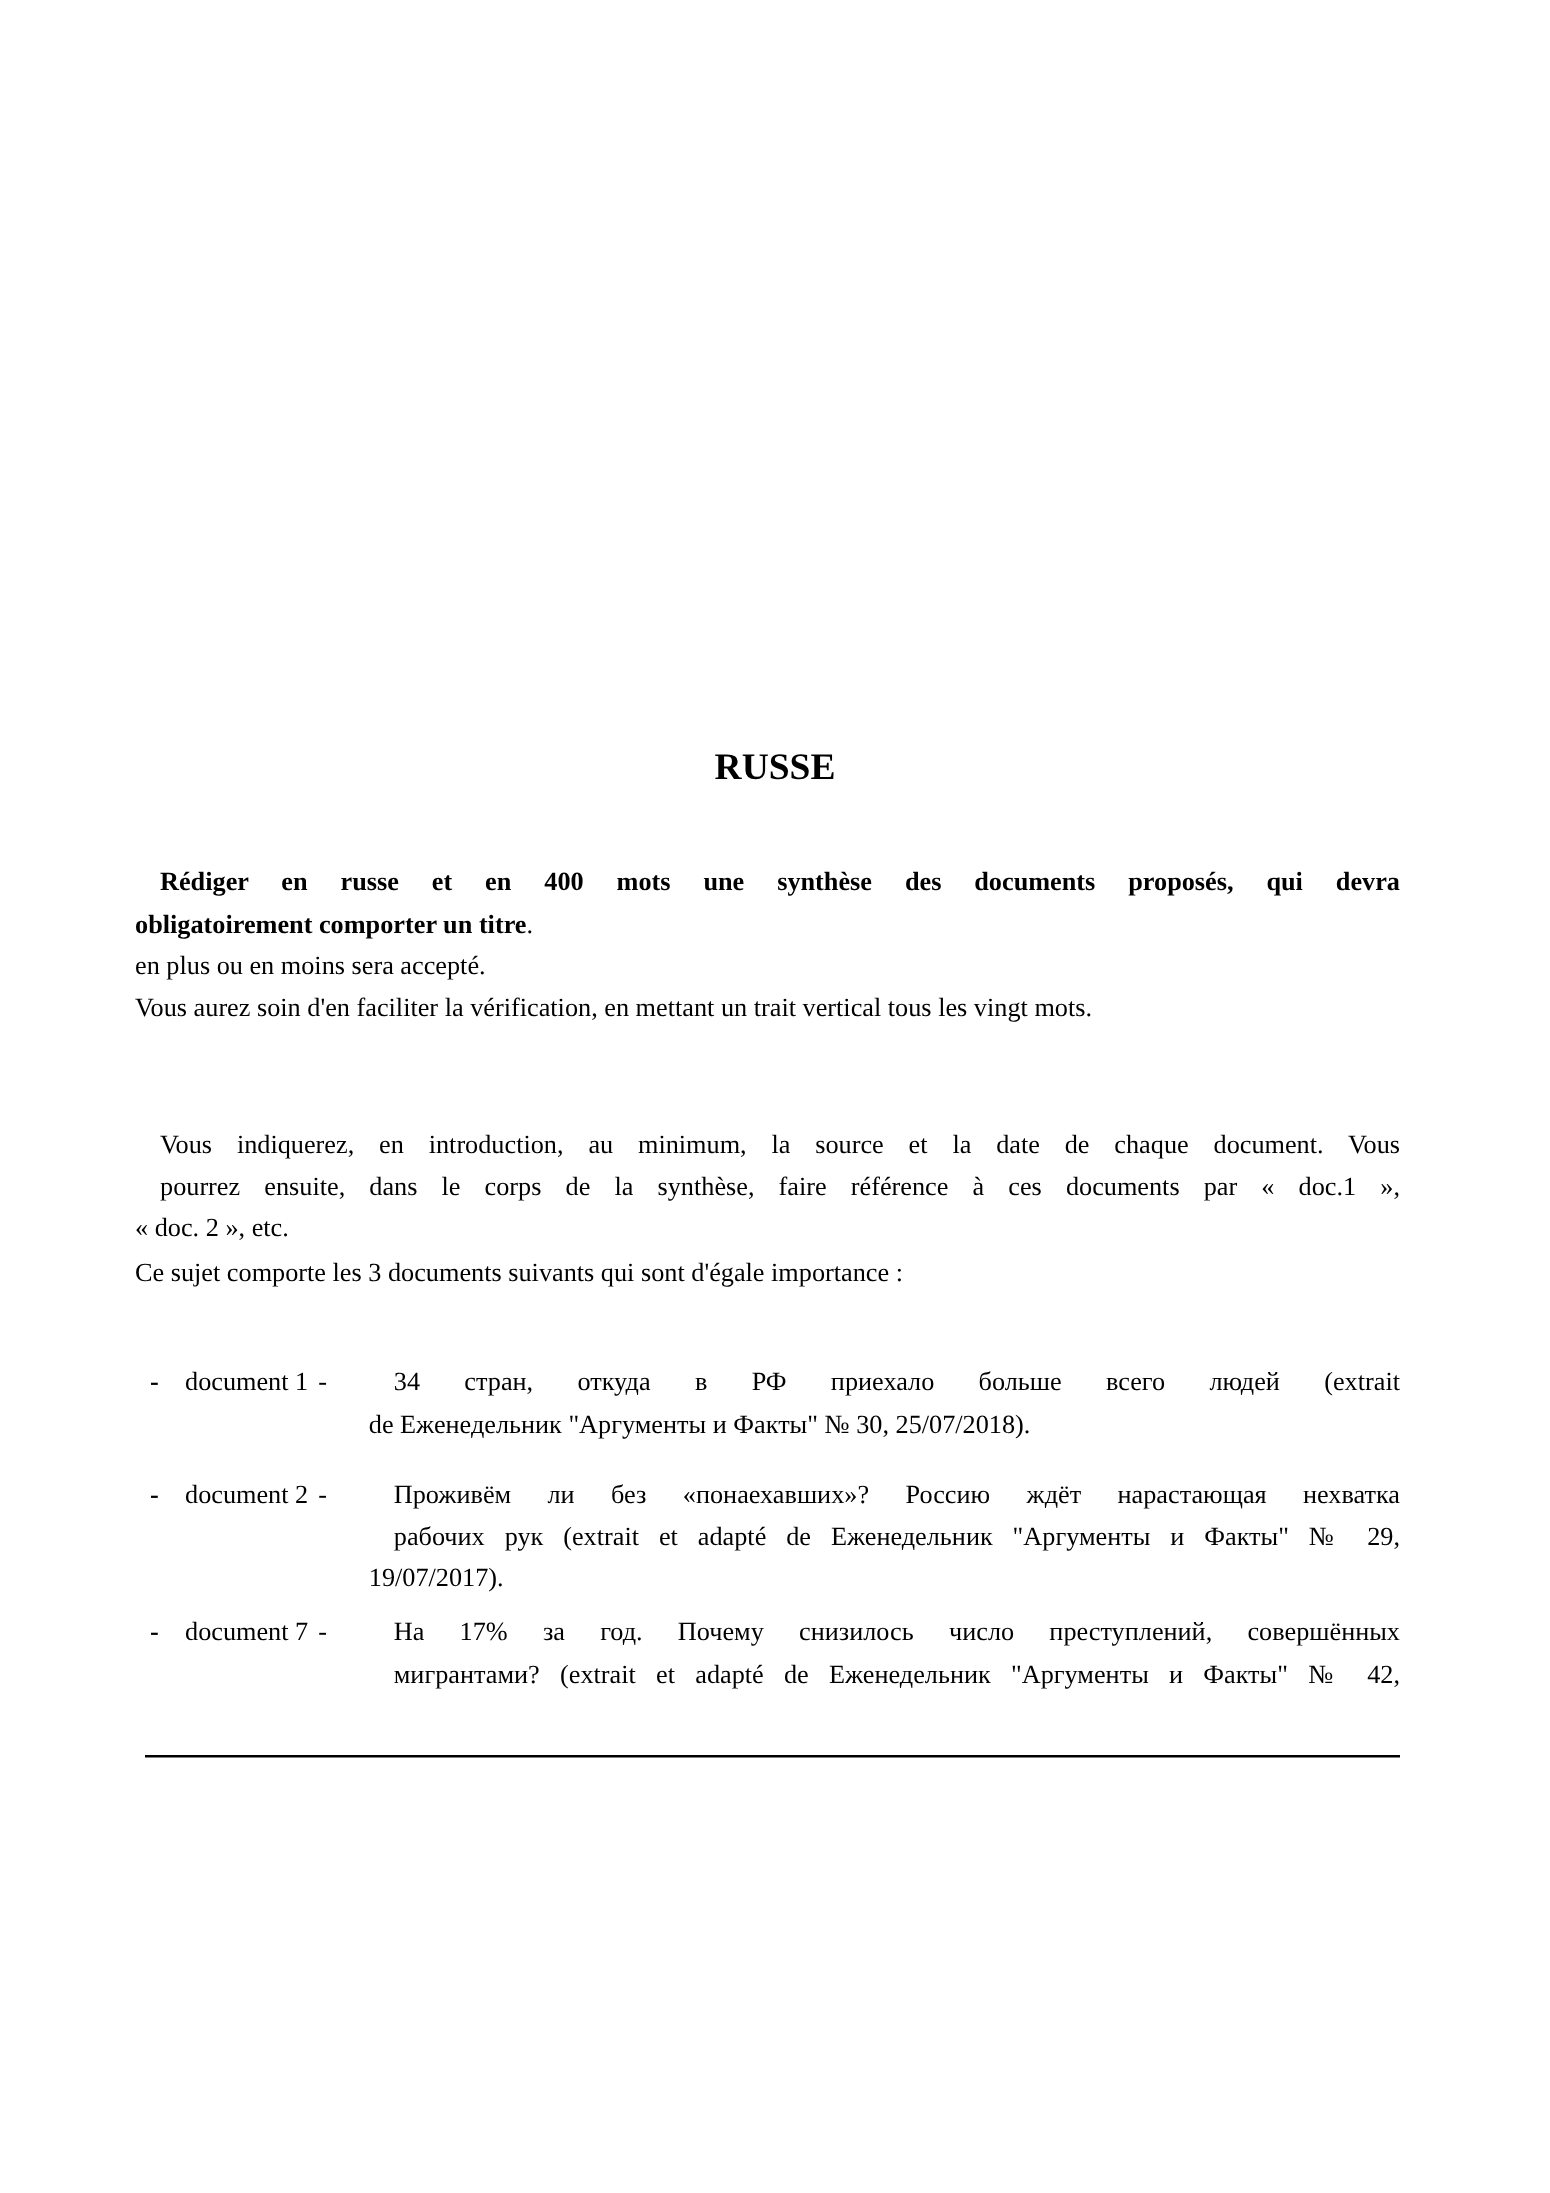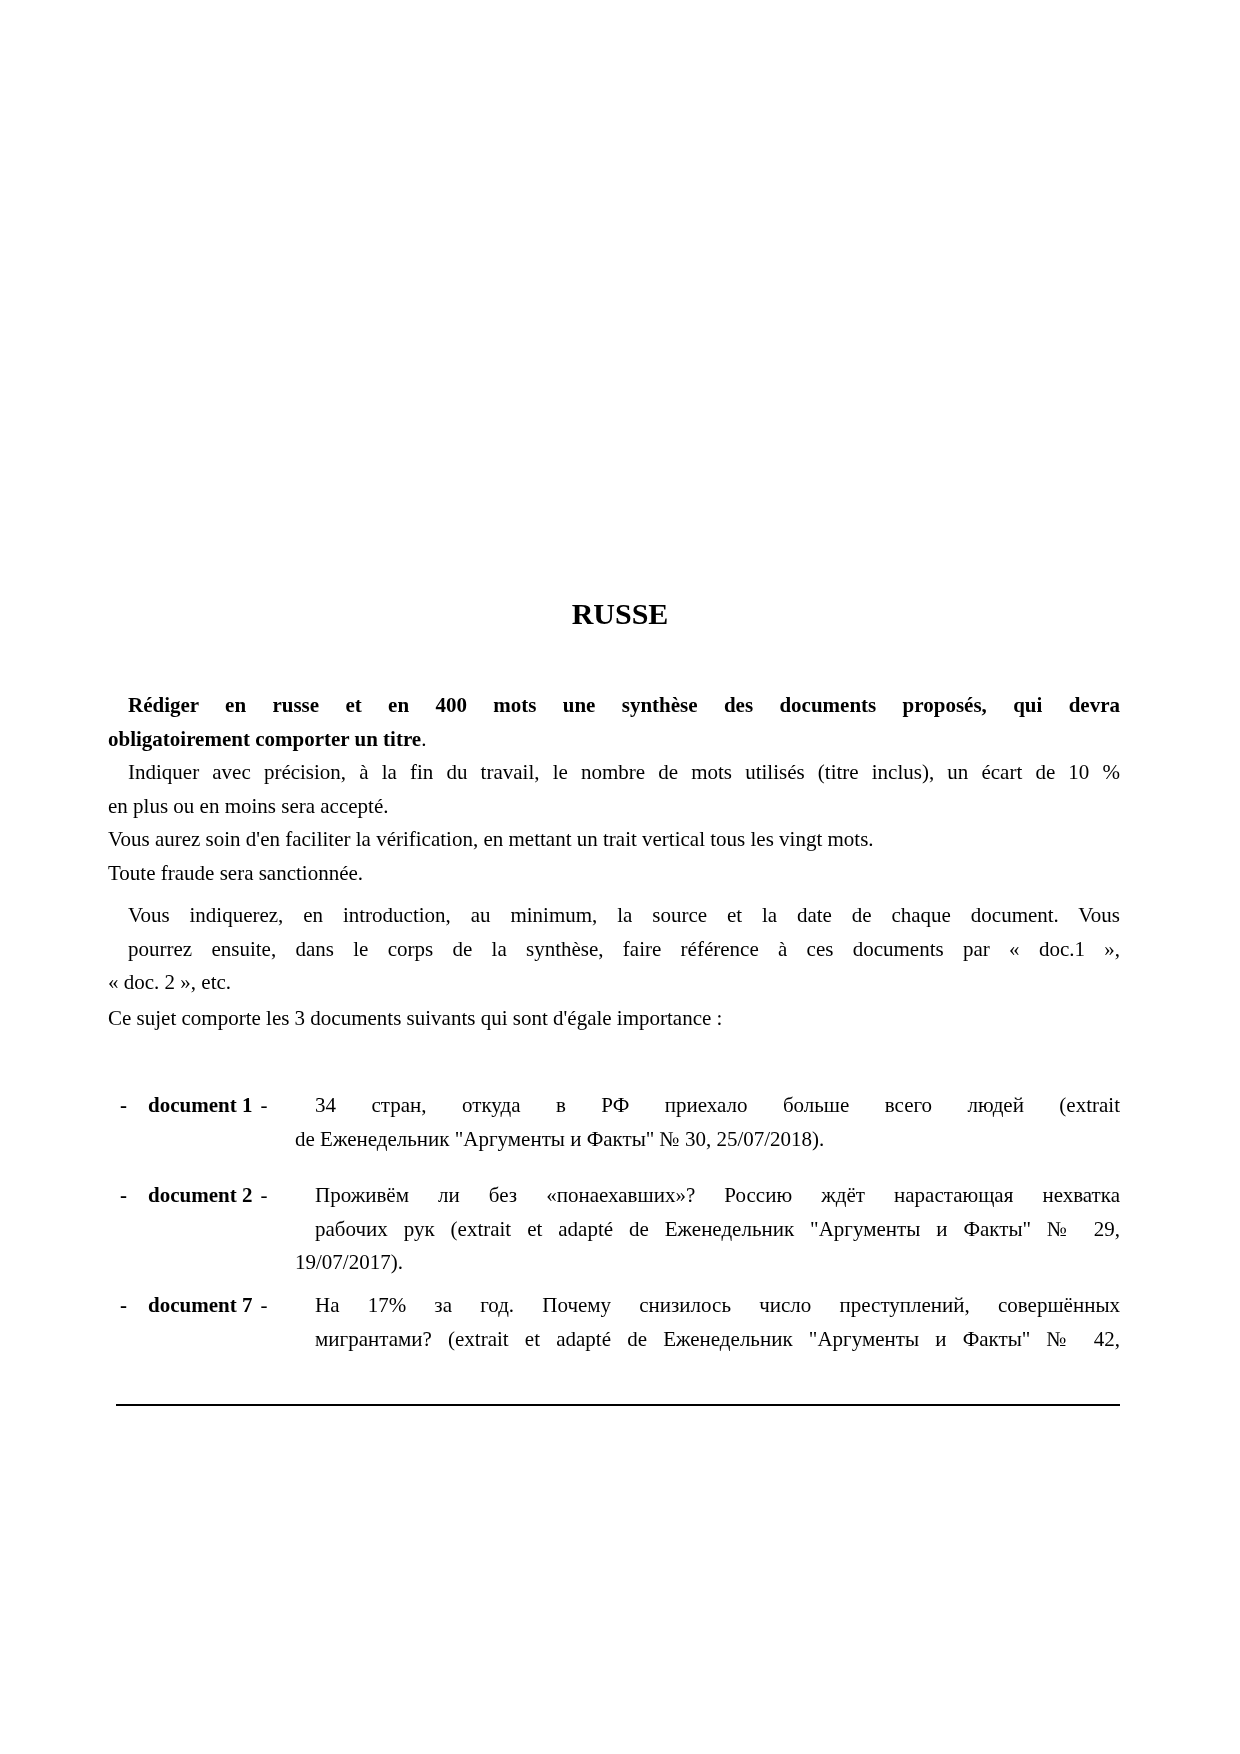--- a/index.html
+++ b/index.html
@@ -52,21 +52,21 @@
     font-weight: bold;
   }
   .doc-label {
     position: absolute;
     left: 40px;
     top: 0;
     font-size: 21px;
     line-height: 33.5px;
     white-space: nowrap;
   }
-  .doc-label .lbl { font-weight: bold; }
+  .doc-label .lbl { font-weight: normal; }
   .doc-label .sep { margin-left: 8px; font-weight: normal; }
   .doc-lines {
     margin-left: 187px;
     width: 825px;
   }
   .rule {
     position: absolute;
     left: 116px;
     top: 1404px;
     width: 1004px;
@@ -87,24 +87,22 @@
 </head>
 <body>
 
 <div class="page">
 
   <div class="doc-title">RUSSE</div>
 
   <div class="block" style="top: 689px;">
     <div class="line jfull bold">Rédiger en russe et en 400 mots une synthèse des documents proposés, qui devra</div>
     <div class="line"><span class="bold">obligatoirement comporter un titre</span><span>.</span></div>
-    <div class="line jfull">Indiquer avec précision, à la fin du travail, le nombre de mots utilisés (titre inclus), un écart de 10 %</div>
     <div class="line">en plus ou en moins sera accepté.</div>
     <div class="line">Vous aurez soin d'en faciliter la vérification, en mettant un trait vertical tous les vingt mots.</div>
-    <div class="line">Toute fraude sera sanctionnée.</div>
   </div>
 
   <div class="block" style="top: 899px;">
     <div class="line jfull">Vous indiquerez, en introduction, au minimum, la source et la date de chaque document. Vous</div>
     <div class="line jfull">pourrez ensuite, dans le corps de la synthèse, faire référence à ces documents par « doc.1 »,</div>
     <div class="line">« doc. 2 », etc.</div>
   </div>
 
   <div class="block" style="top: 1002px;">
     <div class="line">Ce sujet comporte les 3 documents suivants qui sont d'égale importance :</div>

